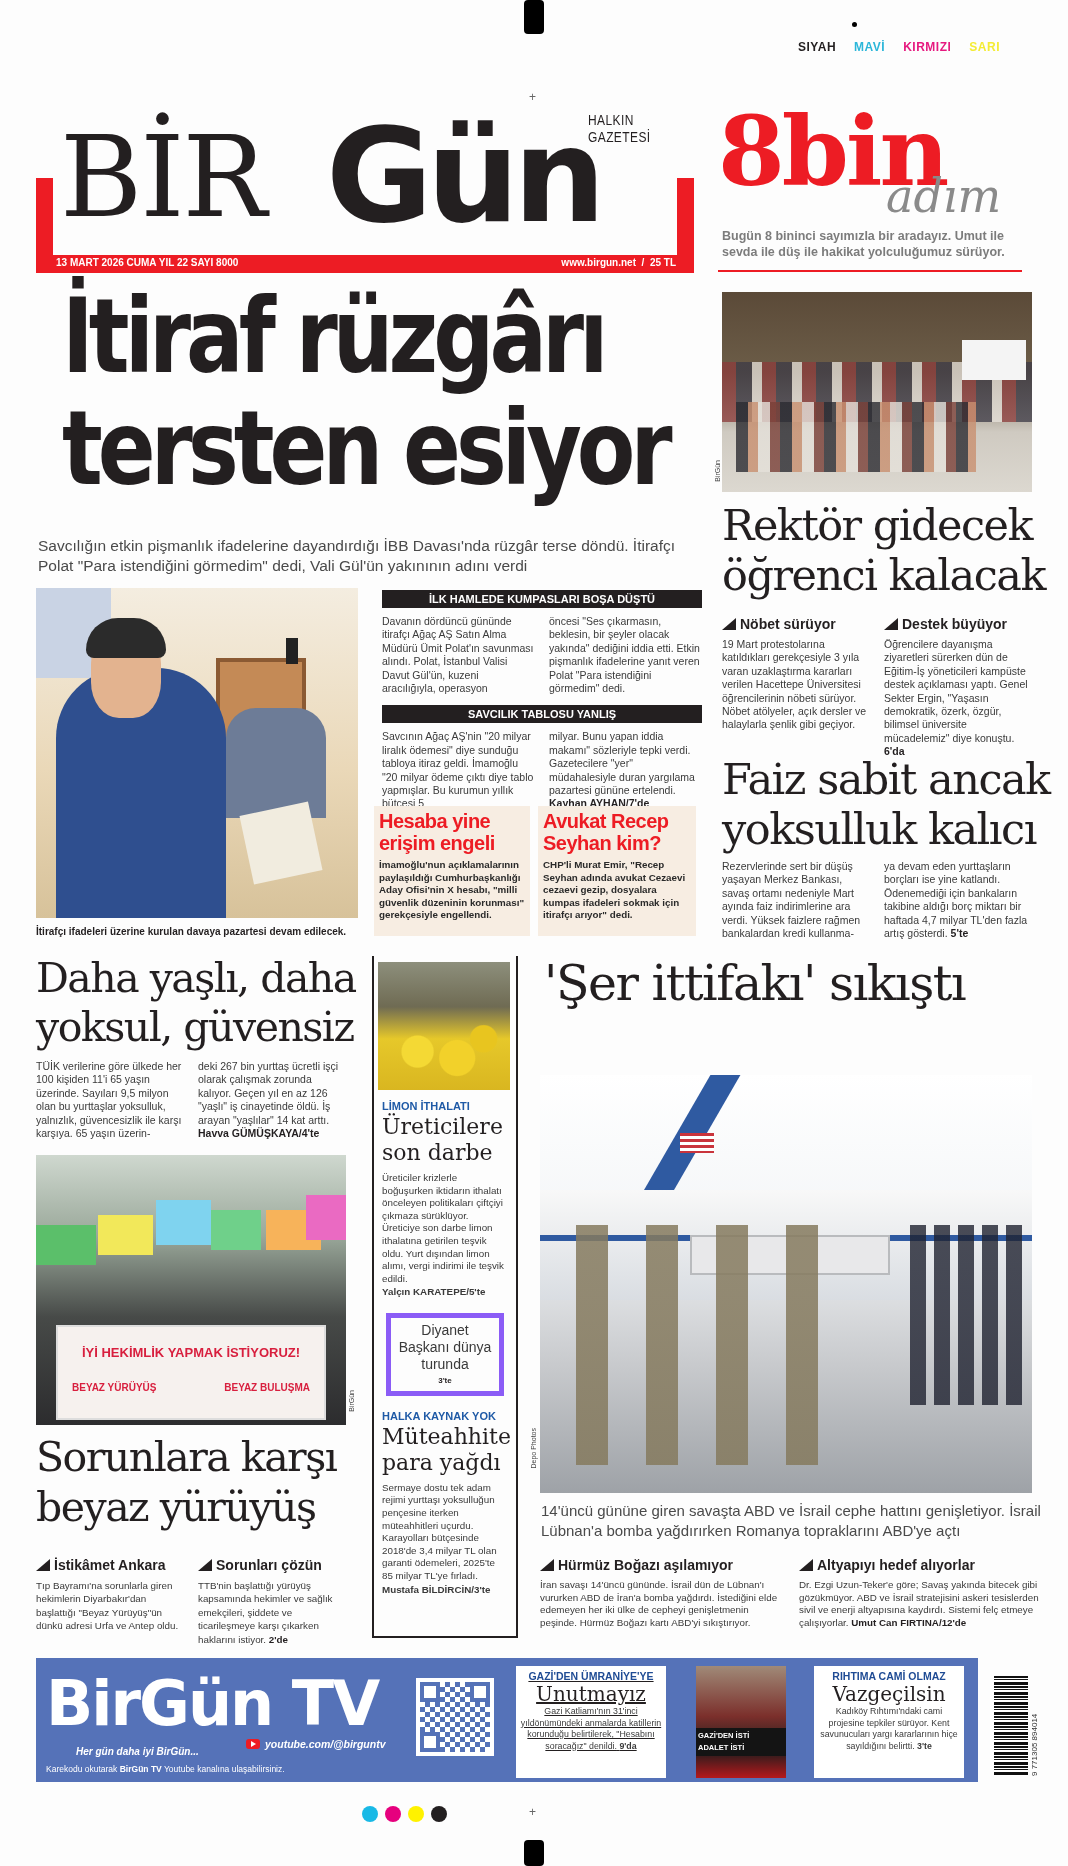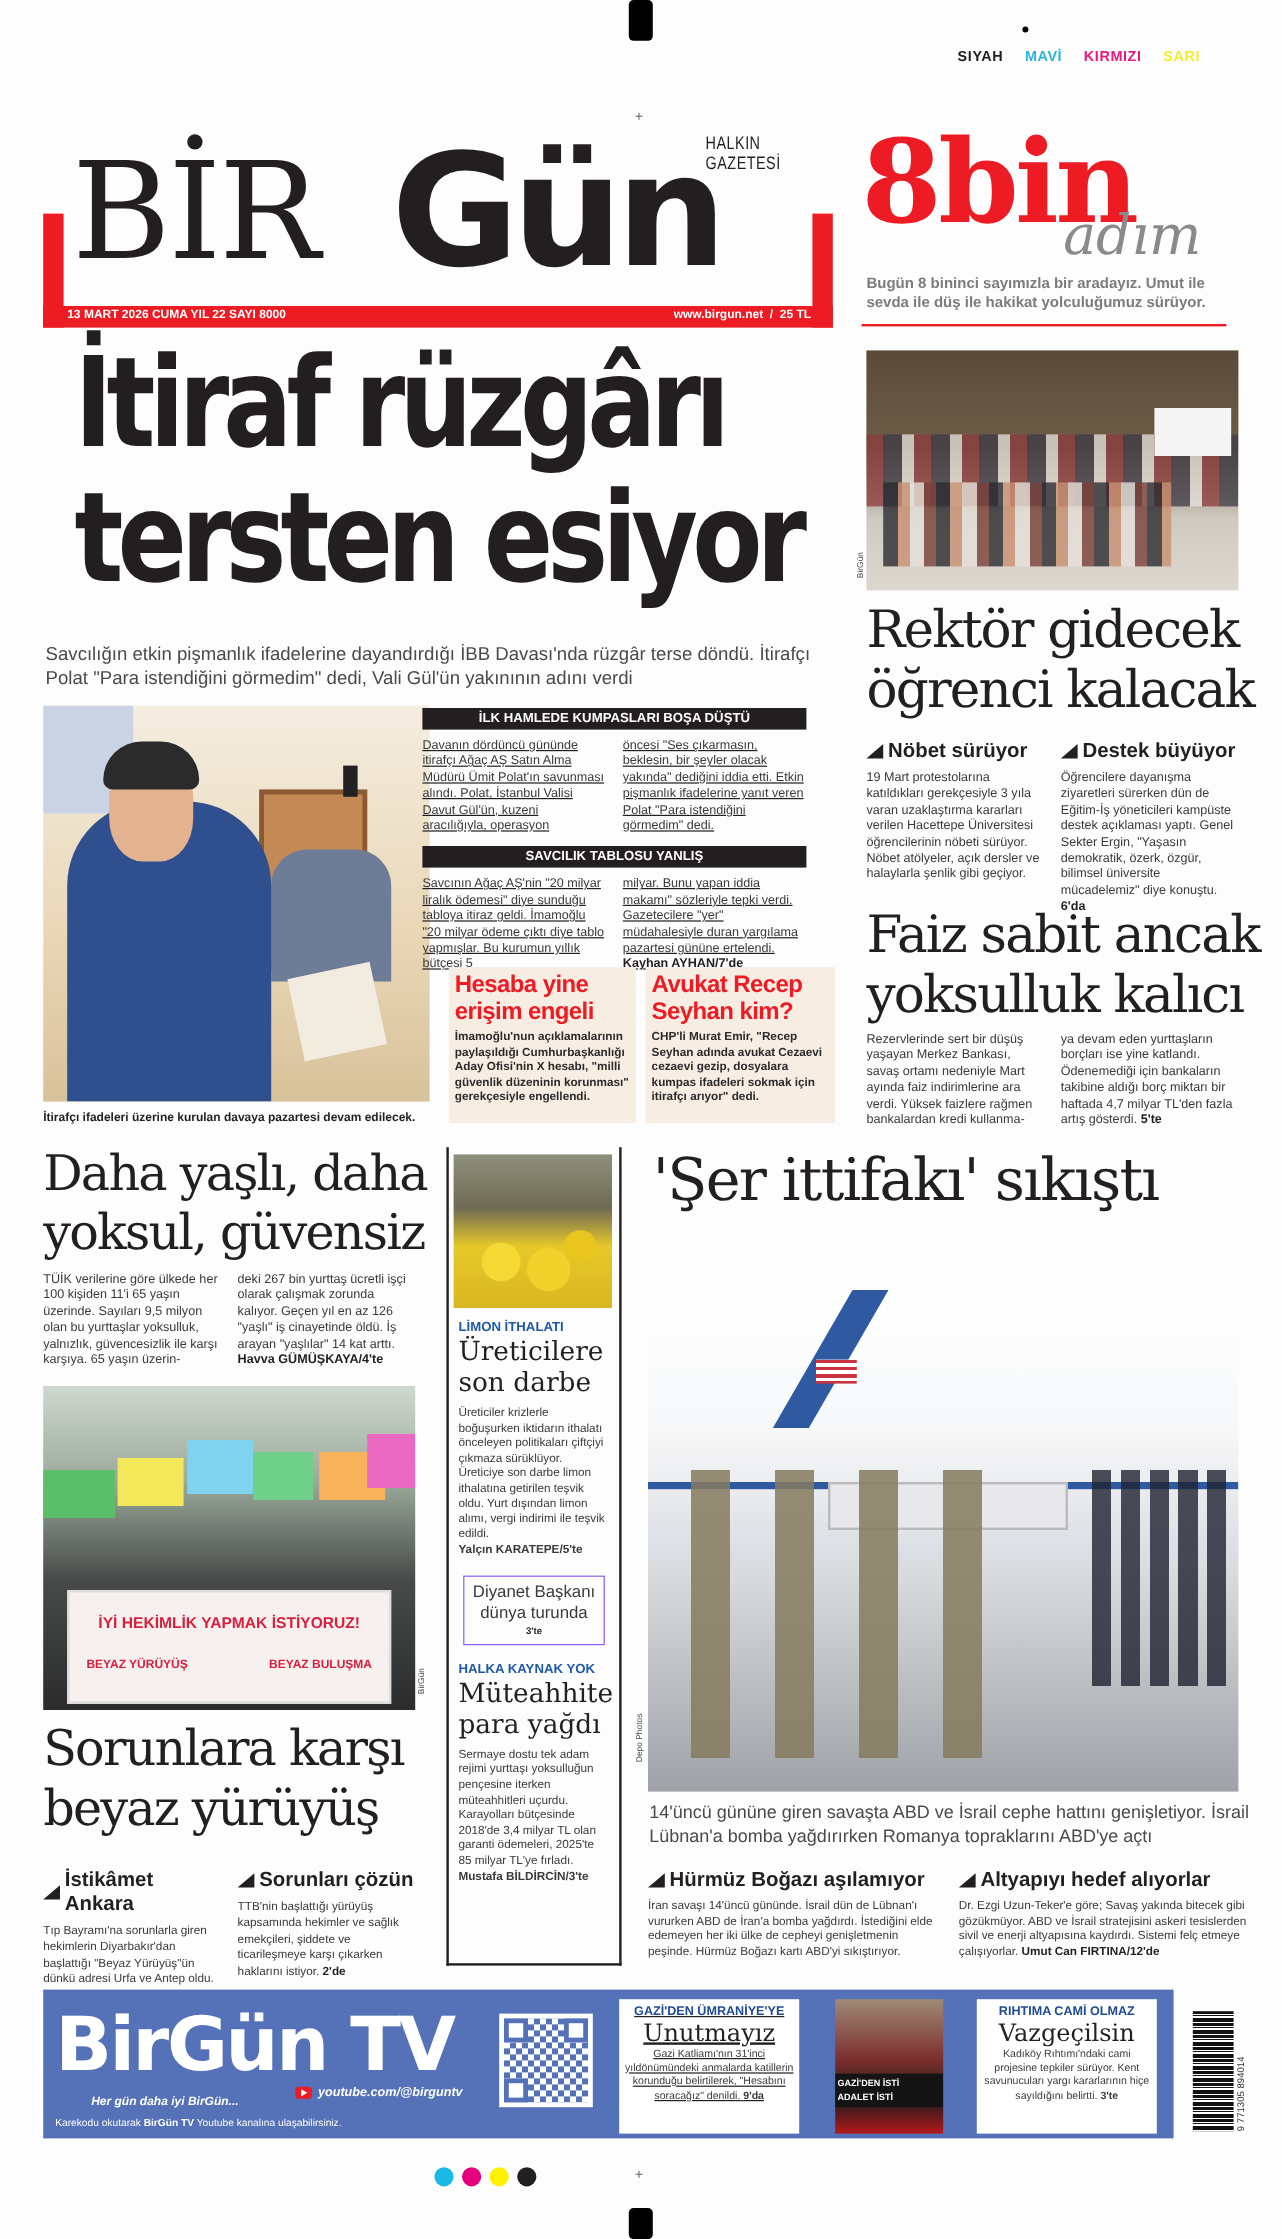--- a/index.html
+++ b/index.html
@@ -3,21 +3,21 @@
 <meta charset="utf-8">
 <style>
   * { box-sizing: border-box; margin: 0; padding: 0; }
   html, body { width: 1068px; height: 1866px; background: #fdfdfd; overflow: hidden; }
   body { position: relative; font-family: "Liberation Sans", sans-serif; color: #231f20; }
   .abs { position: absolute; }
   .serif { font-family: "DejaVu Serif", serif; }
   .body-text { font-size: 10.5px; line-height: 13.4px; color: #3a3a3a; }
   .body-text b { color: #231f20; }
   .col2 { display: grid; grid-template-columns: 1fr 1fr; column-gap: 14px; }
-  .subhead { font-weight: bold; font-size: 17px; color: #231f20; display: flex; align-items: center; gap: 4px; margin-bottom: 6px; }
+  .subhead { font-weight: bold; font-size: 14px; color: #231f20; display: flex; align-items: center; gap: 4px; margin-bottom: 6px; }
   .tri { width: 0; height: 0; border-left: 14px solid transparent; border-bottom: 12px solid #231f20; display: inline-block; }
   .photo { position: absolute; overflow: hidden; }
   .credit { position: absolute; font-size: 7px; color: #444; writing-mode: vertical-rl; transform: rotate(180deg); }
   .regmark { position: absolute; background: #000; border-radius: 4px; }
   .bar-head { background: #231f20; color: #fff; font-weight: bold; font-size: 11px; text-align: center; padding: 3px 0; margin-bottom: 7px; }
 </style>
 </head>
 <body>
 
 <div class="regmark" style="left:524px;top:0;width:20px;height:34px;"></div>
@@ -62,21 +62,21 @@
   <div class="abs" style="left:180px;top:70px;width:90px;height:150px;background:#c48a56;border:4px solid #8b5a33;"></div>
   <div class="abs" style="left:190px;top:120px;width:100px;height:110px;background:#6d7c97;border-radius:30px 30px 0 0;"></div>
   <div class="abs" style="left:20px;top:80px;width:170px;height:250px;background:#2f4f8f;border-radius:70px 70px 0 0;"></div>
   <div class="abs" style="left:55px;top:40px;width:70px;height:90px;background:#e3b38f;border-radius:40%;"></div>
   <div class="abs" style="left:50px;top:30px;width:80px;height:40px;background:#2b2b2b;border-radius:40px 40px 10px 10px;"></div>
   <div class="abs" style="left:250px;top:50px;width:12px;height:26px;background:#222;"></div>
   <div class="abs" style="left:210px;top:220px;width:70px;height:70px;background:#f1ecdf;transform:rotate(-12deg);"></div>
 </div>
 <div class="abs" style="left:36px;top:926px;font-size:10px;font-weight:bold;color:#231f20;">İtirafçı ifadeleri üzerine kurulan davaya pazartesi devam edilecek.</div>
 
-<div class="abs" style="left:352px;top:590px;width:320px;text-decoration:underline;">
+<div class="abs" style="left:382px;top:590px;width:320px;">
   <div class="bar-head">İLK HAMLEDE KUMPASLARI BOŞA DÜŞTÜ</div>
   <div class="col2 body-text">
     <p>Davanın dördüncü gününde itirafçı Ağaç AŞ Satın Alma Müdürü Ümit Polat'ın savunması alındı. Polat, İstanbul Valisi Davut Gül'ün, kuzeni aracılığıyla, operasyon</p>
     <p>öncesi "Ses çıkarmasın, beklesin, bir şeyler olacak yakında" dediğini iddia etti. Etkin pişmanlık ifadelerine yanıt veren Polat "Para istendiğini görmedim" dedi.</p>
   </div>
   <div class="bar-head" style="margin-top:10px;">SAVCILIK TABLOSU YANLIŞ</div>
   <div class="col2 body-text">
     <p>Savcının Ağaç AŞ'nin "20 milyar liralık ödemesi" diye sunduğu tabloya itiraz geldi. İmamoğlu "20 milyar ödeme çıktı diye tablo yapmışlar. Bu kurumun yıllık bütçesi 5</p>
     <div>
       <p>milyar. Bunu yapan iddia makamı" sözleriyle tepki verdi. Gazetecilere "yer" müdahalesiyle duran yargılama pazartesi gününe ertelendi.</p>
@@ -166,21 +166,21 @@
     <p class="body-text" style="font-size:9.8px;"><span>TTB'nin başlattığı yürüyüş kapsamında hekimler ve sağlık emekçileri, şiddete ve ticarileşmeye karşı çıkarken haklarını istiyor.</span> <b>2'de</b></p>
   </div>
 </div>
 
 <div class="abs" style="left:372px;top:956px;width:146px;height:682px;border:2px solid #231f20;border-top:none;padding:6px 8px;">
   <div class="photo" style="position:relative;left:-4px;top:0;width:132px;height:128px;background:radial-gradient(circle at 30% 70%,#f4d934 0 12%,transparent 13%),radial-gradient(circle at 60% 75%,#f2d12a 0 14%,transparent 15%),radial-gradient(circle at 80% 60%,#e8c51f 0 10%,transparent 11%),linear-gradient(180deg,#8d8f7c 0%,#6f6b53 35%,#e6c82a 60%,#d9b620 100%);"></div>
   <div style="margin-top:10px;font-size:11px;font-weight:bold;color:#1f5aa6;">LİMON İTHALATI</div>
   <div class="serif" style="font-size:22px;line-height:26px;font-weight:300;color:#231f20;margin:2px 0 6px;">Üreticilere son darbe</div>
   <p class="body-text" style="font-size:9.8px;line-height:12.6px;">Üreticiler krizlerle boğuşurken iktidarın ithalatı önceleyen politikaları çiftçiyi çıkmaza sürüklüyor. Üreticiye son darbe limon ithalatına getirilen teşvik oldu. Yurt dışından limon alımı, vergi indirimi ile teşvik edildi.</p>
   <b class="body-text" style="display:block;font-size:9.8px;">Yalçın KARATEPE/5'te</b>
-  <div style="margin:14px 4px 0;border:1px solid #8b5cf6;padding:4px 4px 6px;text-align:center;">
+  <div style="margin:14px 4px 0;border:5px solid #8b5cf6;padding:4px 4px 6px;text-align:center;">
     <div style="font-size:14px;line-height:17px;color:#3a3a3a;">Diyanet Başkanı dünya turunda</div>
     <div style="font-size:8px;font-weight:bold;margin-top:3px;">3'te</div>
   </div>
   <div style="margin-top:14px;font-size:11px;font-weight:bold;color:#1f5aa6;">HALKA KAYNAK YOK</div>
   <div class="serif" style="font-size:22px;line-height:26px;font-weight:300;color:#231f20;margin:2px 0 6px;">Müteahhite para yağdı</div>
   <p class="body-text" style="font-size:9.8px;line-height:12.6px;">Sermaye dostu tek adam rejimi yurttaşı yoksulluğun pençesine iterken müteahhitleri uçurdu. Karayolları bütçesinde 2018'de 3,4 milyar TL olan garanti ödemeleri, 2025'te 85 milyar TL'ye fırladı.</p>
   <b class="body-text" style="display:block;font-size:9.8px;">Mustafa BİLDİRCİN/3'te</b>
 </div>
 
 <div class="abs serif" style="left:544px;top:954px;width:520px;font-size:49px;line-height:60px;font-weight:300;color:#231f20;letter-spacing:-1.5px;">'Şer ittifakı' sıkıştı</div>

